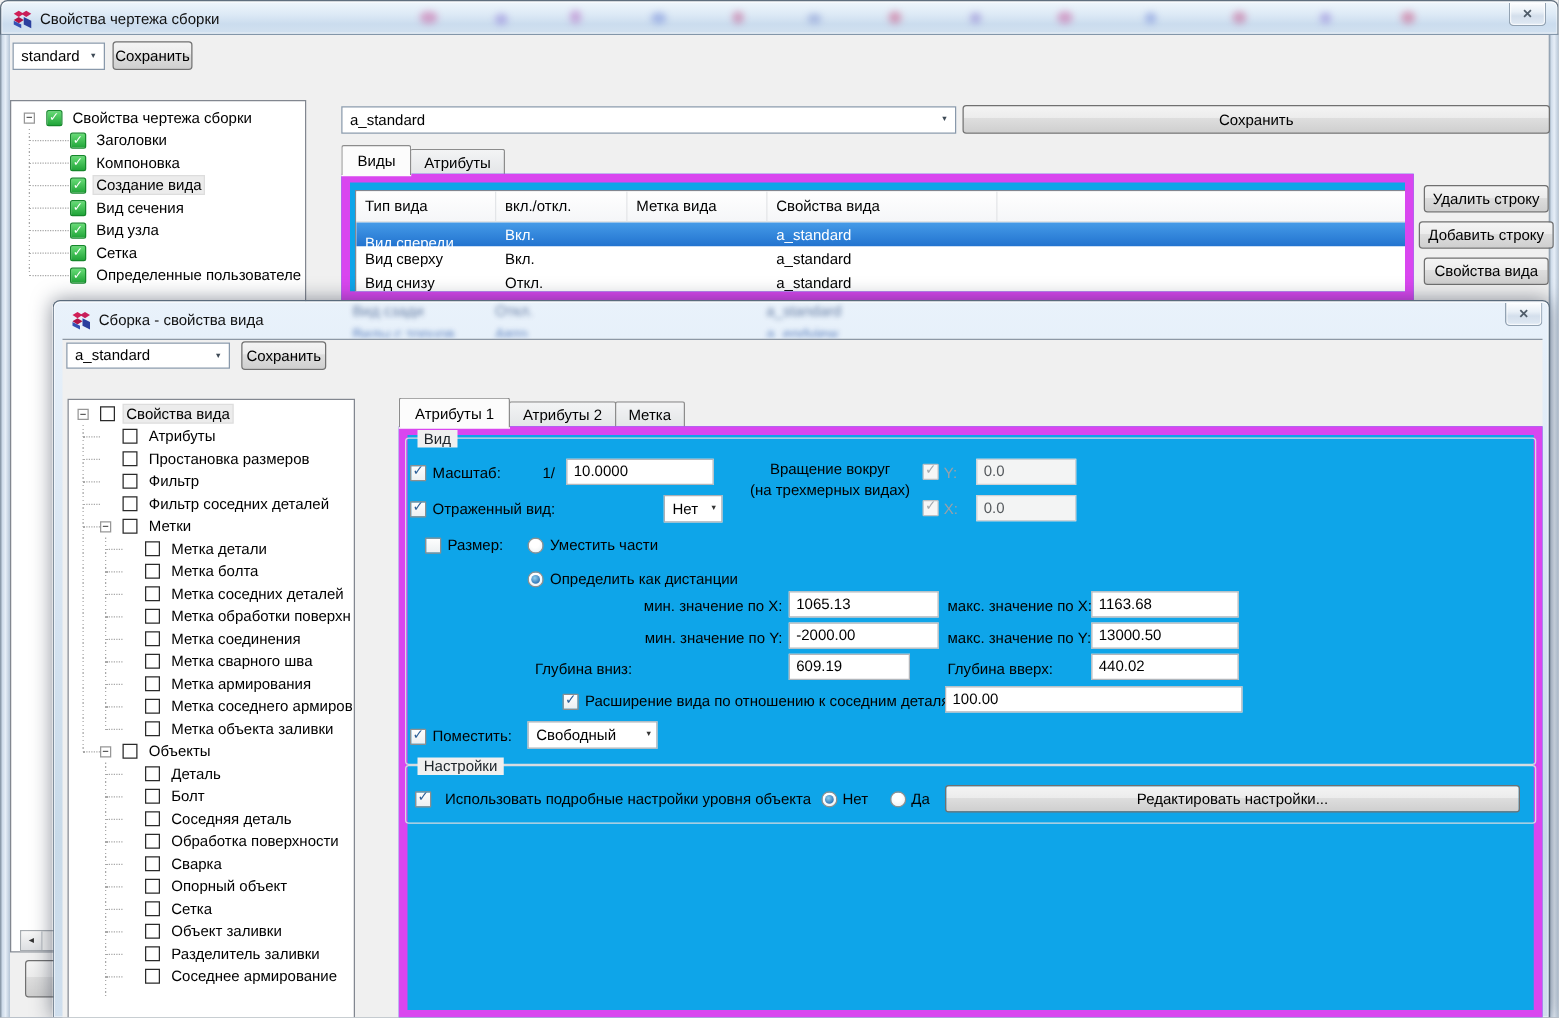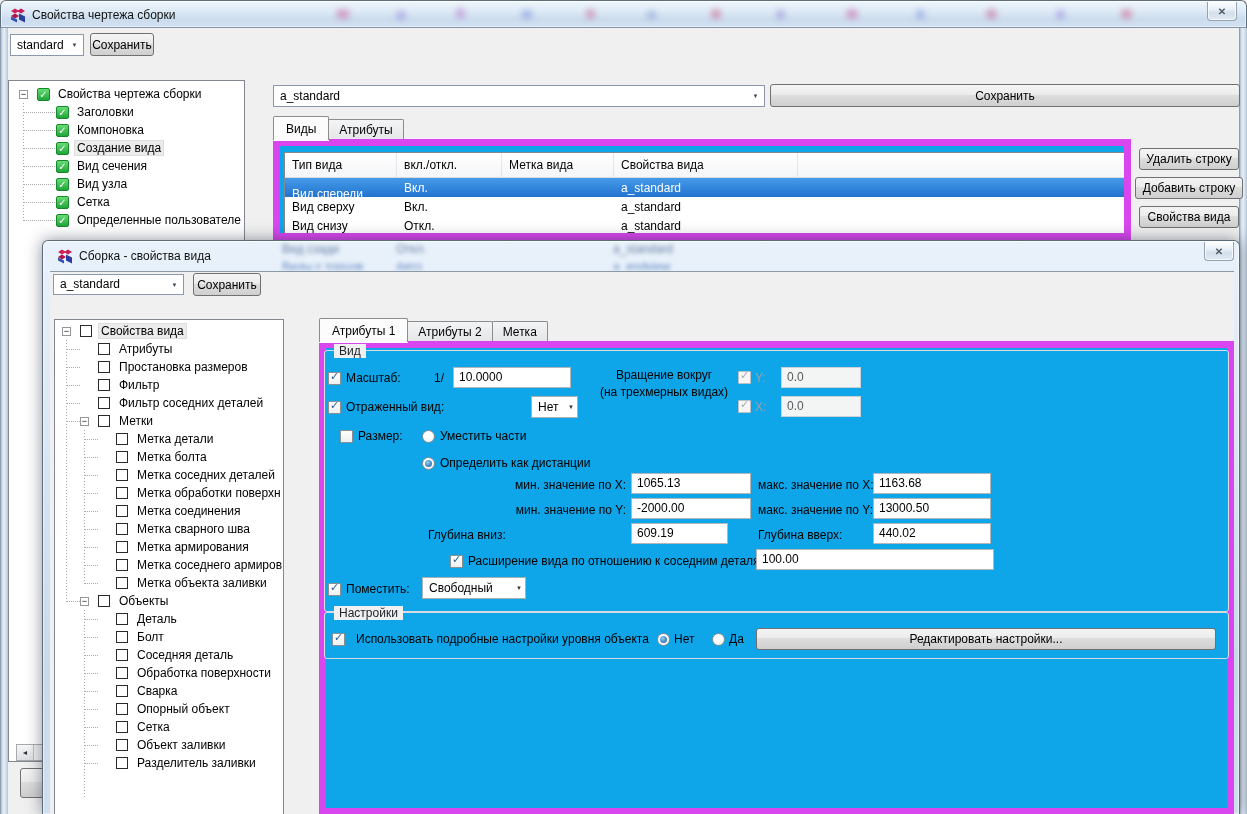--- a/index.html
+++ b/index.html
@@ -377,20 +377,24 @@
             <span class="tlab">Сетка</span>
           </div>
           <div class="trow stub s2" style="padding-left: 61px;">
             <span class="ecb"></span>
             <span class="tlab">Объект заливки</span>
           </div>
           <div class="trow stub s2" style="padding-left: 61px;">
             <span class="ecb"></span>
             <span class="tlab">Разделитель заливки</span>
           </div>
+          <div class="trow stub s2" style="padding-left: 61px;">
+            <span class="ecb"></span>
+            <span class="tlab">Соседнее армирование</span>
+          </div>
         </div>
     </div>
 
     <div class="tabs" style="left:276px;top:77px;height:24px;" id="child-tabs">
         <div class="tab active">Атрибуты 1</div>
         <div class="tab">Атрибуты 2</div>
         <div class="tab">Метка</div>
       </div>
     <div class="page" style="left:276px;top:100px;width:915px;height:474px;"></div>
 

